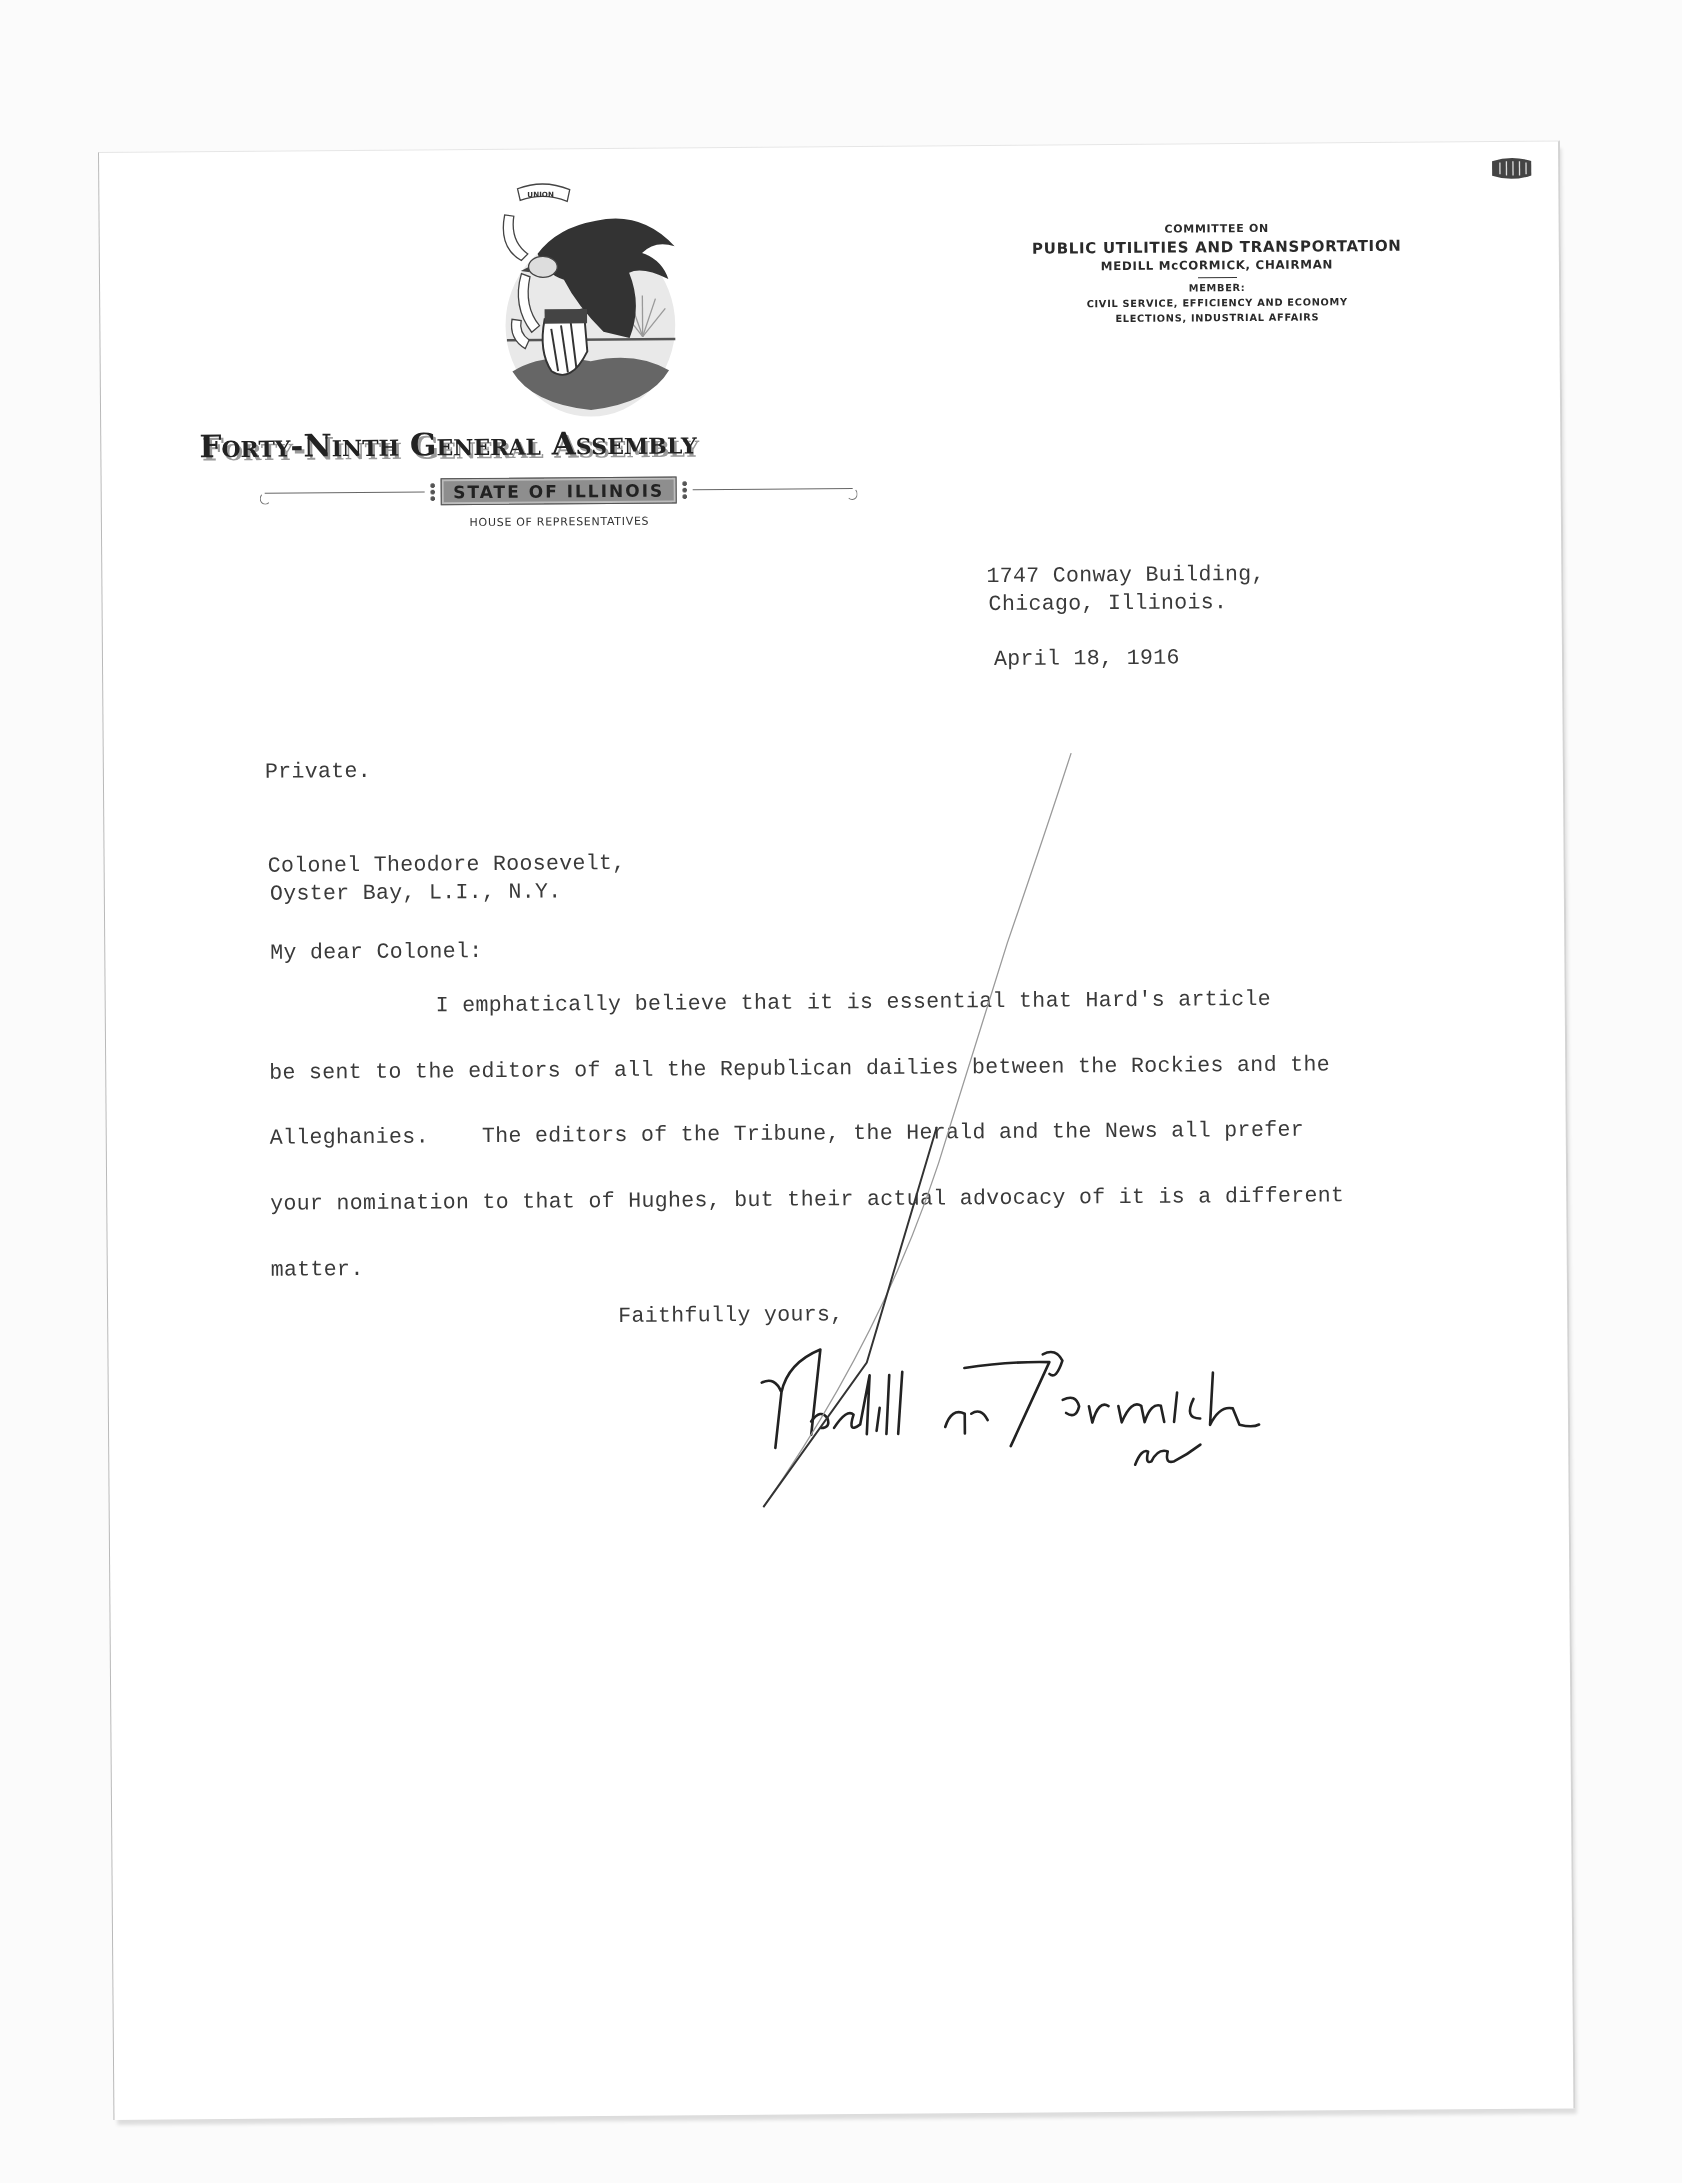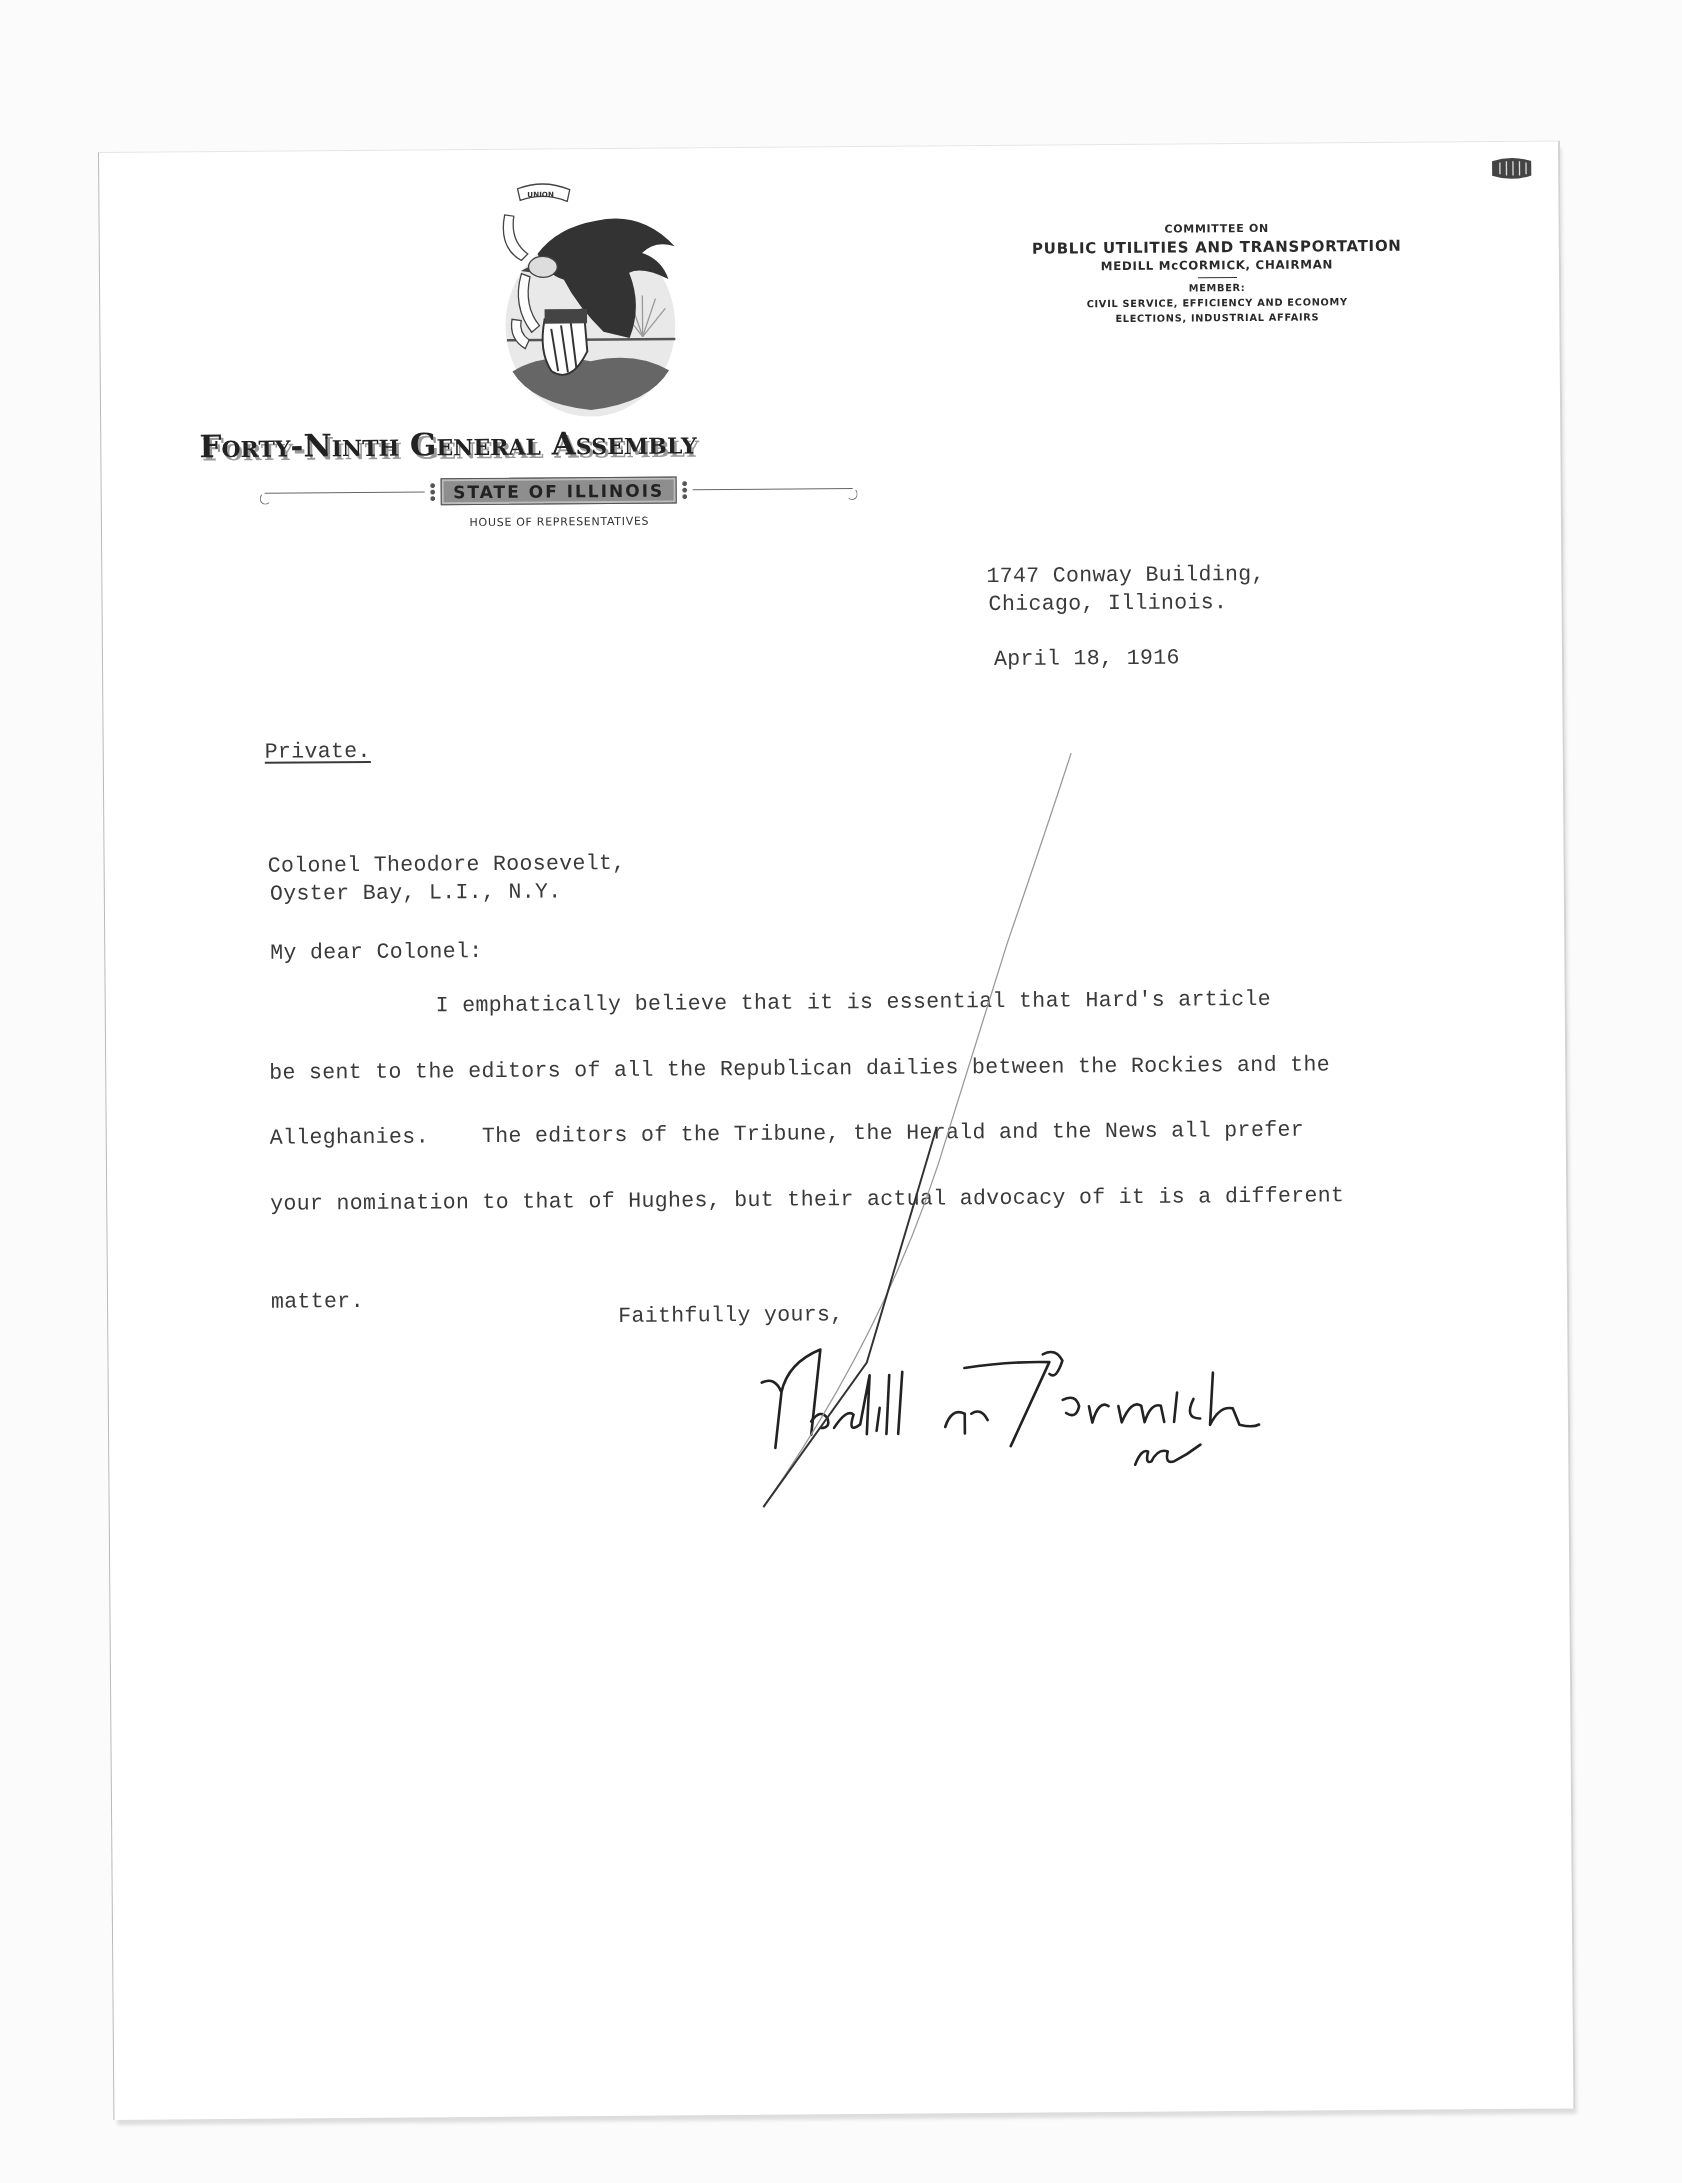--- a/index.html
+++ b/index.html
@@ -139,30 +139,30 @@
       position: absolute;
       font-family: "Liberation Mono", "DejaVu Sans Mono", monospace;
       font-size: 21.6px;
       color: #3a3a3a;
       white-space: nowrap;
       letter-spacing: 0.3px;
     }
     .addr1 { left: 884px; top: 418px; }
     .addr2 { left: 886px; top: 446px; }
     .date  { left: 891px; top: 501px; }
-    .private { left: 161px; top: 588px; text-decoration: underline; text-decoration-thickness: 2px; text-underline-offset: 3.9px; }
+    .private { left: 161px; top: 608px; text-decoration-thickness: 2px; text-underline-offset: 3.9px; }
     .recip1 { left: 163px; top: 702px; }
     .recip2 { left: 165px; top: 730px; }
     .salut  { left: 165px; top: 789px; }
     .body-line { left: 163px; }
     .bl1 { left: 330px; top: 843px; }
     .bl2 { top: 909px; }
     .bl3 { top: 974px; }
     .bl4 { top: 1040px; }
-    .bl5 { top: 1106px; margin-top: 32px; }
+    .bl5 { top: 1106px; }
     .closing { left: 510px; top: 1155px; }
     .pencil-line {
       position: absolute;
       left: 0; top: 0;
       width: 1459px; height: 1967px;
       pointer-events: none;
     }
     .signature {
       position: absolute;
       left: 640px;

